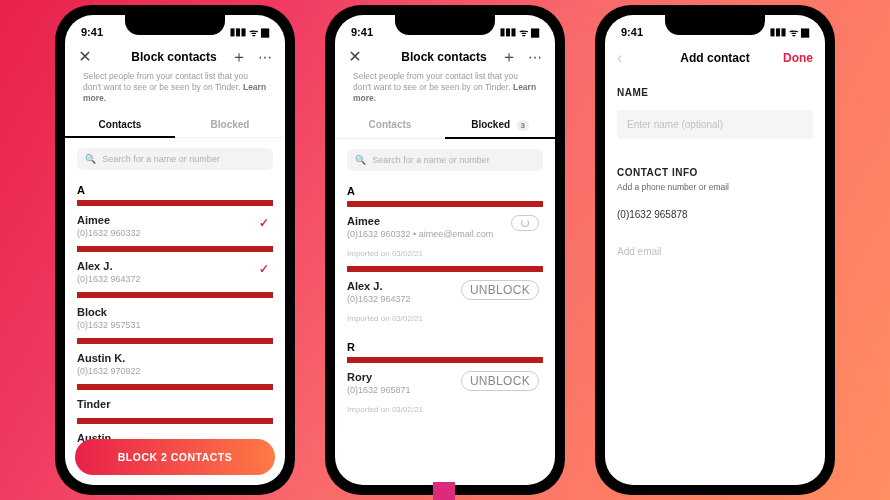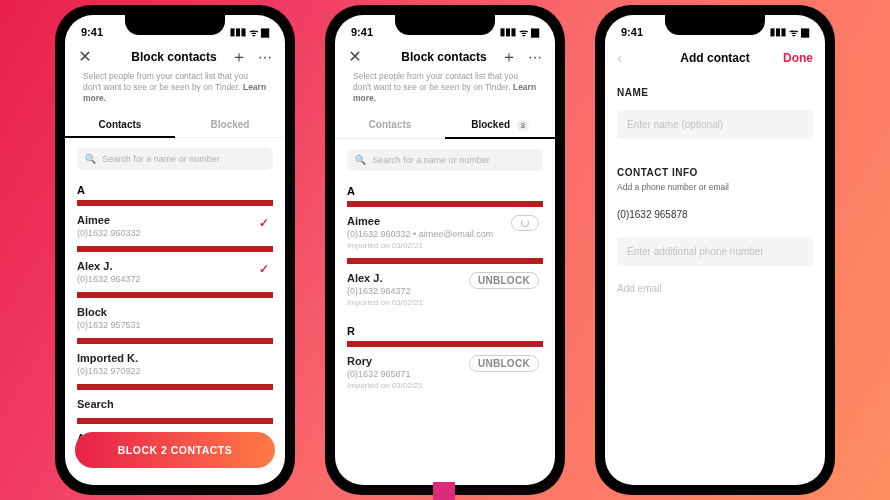--- a/index.html
+++ b/index.html
@@ -64,28 +64,28 @@
   .search {
     margin:10px 12px 4px 12px; background:#f3f3f3; border-radius:6px; padding:6px 8px;
     display:flex; align-items:center; gap:6px; font-size:9px; color:#b0b0b0;
   }
   .content { flex:1; overflow:hidden; padding:0 12px; position:relative; display:flex; flex-direction:column; }
   .section-letter { font-size:11px; font-weight:700; margin:10px 0 4px 0; }
   .contact-row { padding:8px 0; border-top:6px solid #b91c1c; position:relative; }
   .contact-row:first-of-type { border-top:none; }
   .c-name { font-size:11px; font-weight:600; color:#222; }
   .c-phone { font-size:9px; color:#a5a5a5; margin-top:2px; }
-  .c-meta { font-size:8px; color:#bfbfbf; margin-top:2px; }
+  .c-meta { font-size:8px; color:#bfbfbf; margin-top:10px; }
   .check { position:absolute; right:4px; top:10px; color:#e8214a; font-size:12px; font-weight:bold; }
   .toggle { position:absolute; right:4px; top:8px; width:28px; height:16px; border:1px solid #ccc; border-radius:10px; display:flex; align-items:center; justify-content:center; }
   .toggle-knob { width:8px; height:8px; border:1.5px solid #bbb; border-radius:50%; border-top-color:transparent; }
-  .pill-btn { position:absolute; right:4px; top:8px; border:1px solid #ccc; border-radius:10px; font-size:10px; font-weight:700; color:#888; padding:2px 8px; letter-spacing:.3px; }
+  .pill-btn { position:absolute; right:4px; top:8px; border:1px solid #ccc; border-radius:10px; font-size:12px; font-weight:400; color:#888; padding:2px 8px; letter-spacing:.3px; }
 
   .cta {
-    position:absolute; left:10px; right:10px; bottom:17px;
+    position:absolute; left:10px; right:10px; bottom:10px;
     padding:12px 0; text-align:center; color:#fff;
     background:linear-gradient(90deg,#e8214a,#ff7a45);
     border-radius:22px; font-size:10.5px; font-weight:700; letter-spacing:.5px;
   }
 
   .done-btn { color:#e8214a; font-size:12px; font-weight:700; }
   .back-btn { color:#ccc; font-size:16px; }
   .add-section-label { font-size:10px; font-weight:700; letter-spacing:.5px; color:#222; padding:14px 0 4px 0; }
   .add-section-sub { font-size:8.5px; color:#666; }
   .add-input { display:block; width:100%; background:#f5f5f5; border:none; padding:9px 10px; margin-top:8px; font-size:10px; color:#333; border-radius:3px; }
@@ -138,25 +138,25 @@
         <div class="contact-row">
           <div class="c-name">Alex J.</div>
           <div class="c-phone">(0)1632 964372</div>
           <div class="check">✓</div>
         </div>
         <div class="contact-row">
           <div class="c-name">Block</div>
           <div class="c-phone">(0)1632 957531</div>
         </div>
         <div class="contact-row">
-          <div class="c-name">Imported K.</div>
+          <div class="c-name">Austin K.</div>
           <div class="c-phone">(0)1632 970922</div>
         </div>
         <div class="contact-row">
-          <div class="c-name">Search</div>
+          <div class="c-name">Tinder</div>
         </div>
         <div class="contact-row">
           <div class="c-name">Austin</div>
           <div class="c-phone">(0)1632 964247</div>
         </div>
       </div>
     <div class="cta">BLOCK 2 CONTACTS</div>
   </div>
 </div>
 
@@ -242,19 +242,18 @@
       <div class="nav-right">
         <span class="done-btn">Done</span>
       </div>
     </div>
     <div class="content">
       <div class="add-section-label">NAME</div>
       <input class="add-input" placeholder="Enter name (optional)" style="">
       <div class="add-section-label" style="margin-top:14px;">CONTACT INFO</div>
       <div class="add-section-sub">Add a phone number or email</div>
       <input class="add-input plain" value="(0)1632 965878" style="">
-      <input class="add-input" placeholder="Enter additional phone number" style="">
       <input class="add-input plain" placeholder="Add email" style="">
     </div>
   </div>
 </div>
 
 <div class="marker"></div>
 
 </body></html>

